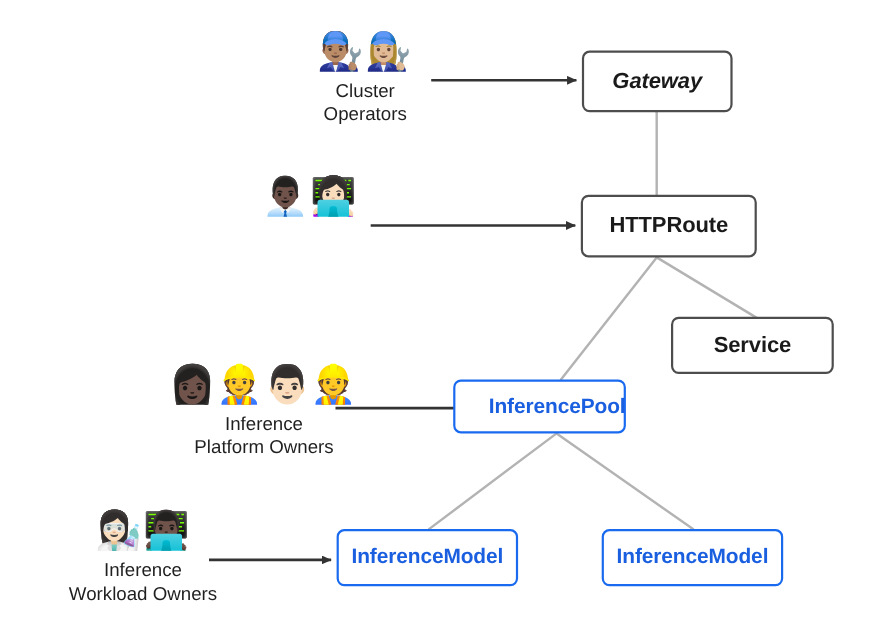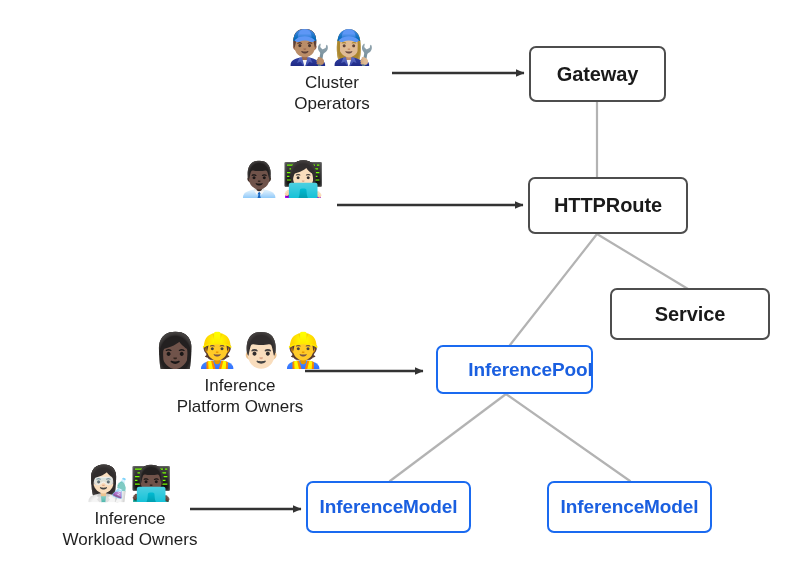--- a/index.html
+++ b/index.html
@@ -88,30 +88,30 @@
       </g>
     <g id="arrow-group">
         <line x1="392" y1="73" x2="524" y2="73" stroke="#333333" stroke-width="2.4" marker-end="url(#arrowhead)"></line>
         <line x1="337" y1="205" x2="523" y2="205" stroke="#333333" stroke-width="2.4" marker-end="url(#arrowhead)"></line>
         <line x1="305" y1="371" x2="423" y2="371" stroke="#333333" stroke-width="2.4" marker-end="url(#arrowhead)"></line>
         <line x1="190" y1="509" x2="301" y2="509" stroke="#333333" stroke-width="2.4" marker-end="url(#arrowhead)"></line>
       </g>
   </svg>
 
   <div id="node-layer">
-      <div class="node dark" style="left: 529px; top: 46px; width: 137px; height: 56px; font-size: 20px;">
+      <div class="node dark" style="left: 529px; top: 46px; width: 137px; height: 56px; font-size: 20px; font-style: italic;">
         <span>Gateway</span>
       </div>
       <div class="node dark" style="left: 528px; top: 177px; width: 160px; height: 57px; font-size: 20px;">
         <span>HTTPRoute</span>
       </div>
-      <div class="node dark" style="left: 610px; top: 288px; width: 160px; height: 52px; font-size: 20px;">
+      <div class="node dark" style="left: 610px; top: 288px; width: 148px; height: 52px; font-size: 20px;">
         <span>Service</span>
       </div>
-      <div class="node blue" style="left: 436px; top: 345px; width: 157px; height: 49px; font-size: 19px; padding-left: 32px;">
+      <div class="node blue" style="left: 412px; top: 345px; width: 157px; height: 49px; font-size: 19px; padding-left: 32px;">
         <span>InferencePool</span>
       </div>
       <div class="node blue" style="left: 306px; top: 481px; width: 165px; height: 52px; font-size: 19px;">
         <span>InferenceModel</span>
       </div>
       <div class="node blue" style="left: 547px; top: 481px; width: 165px; height: 52px; font-size: 19px;">
         <span>InferenceModel</span>
       </div>
     </div>
   <div id="persona-layer">

